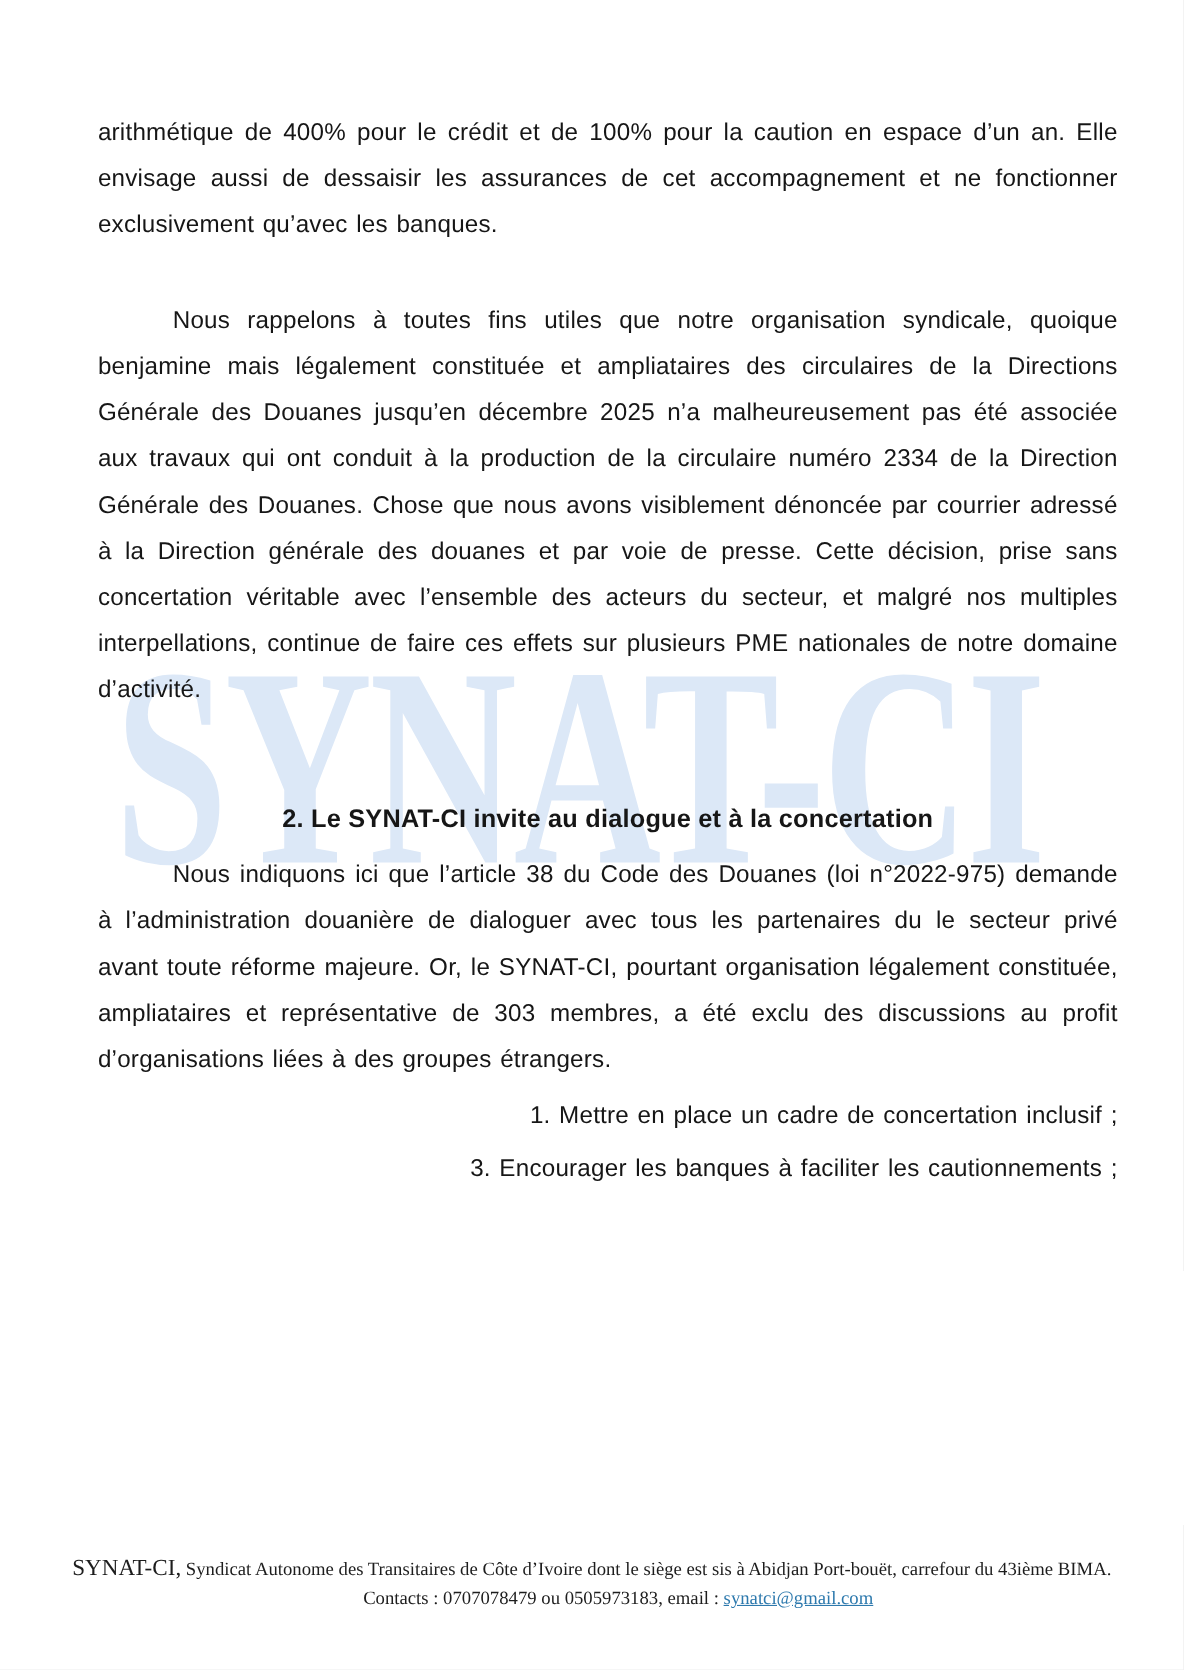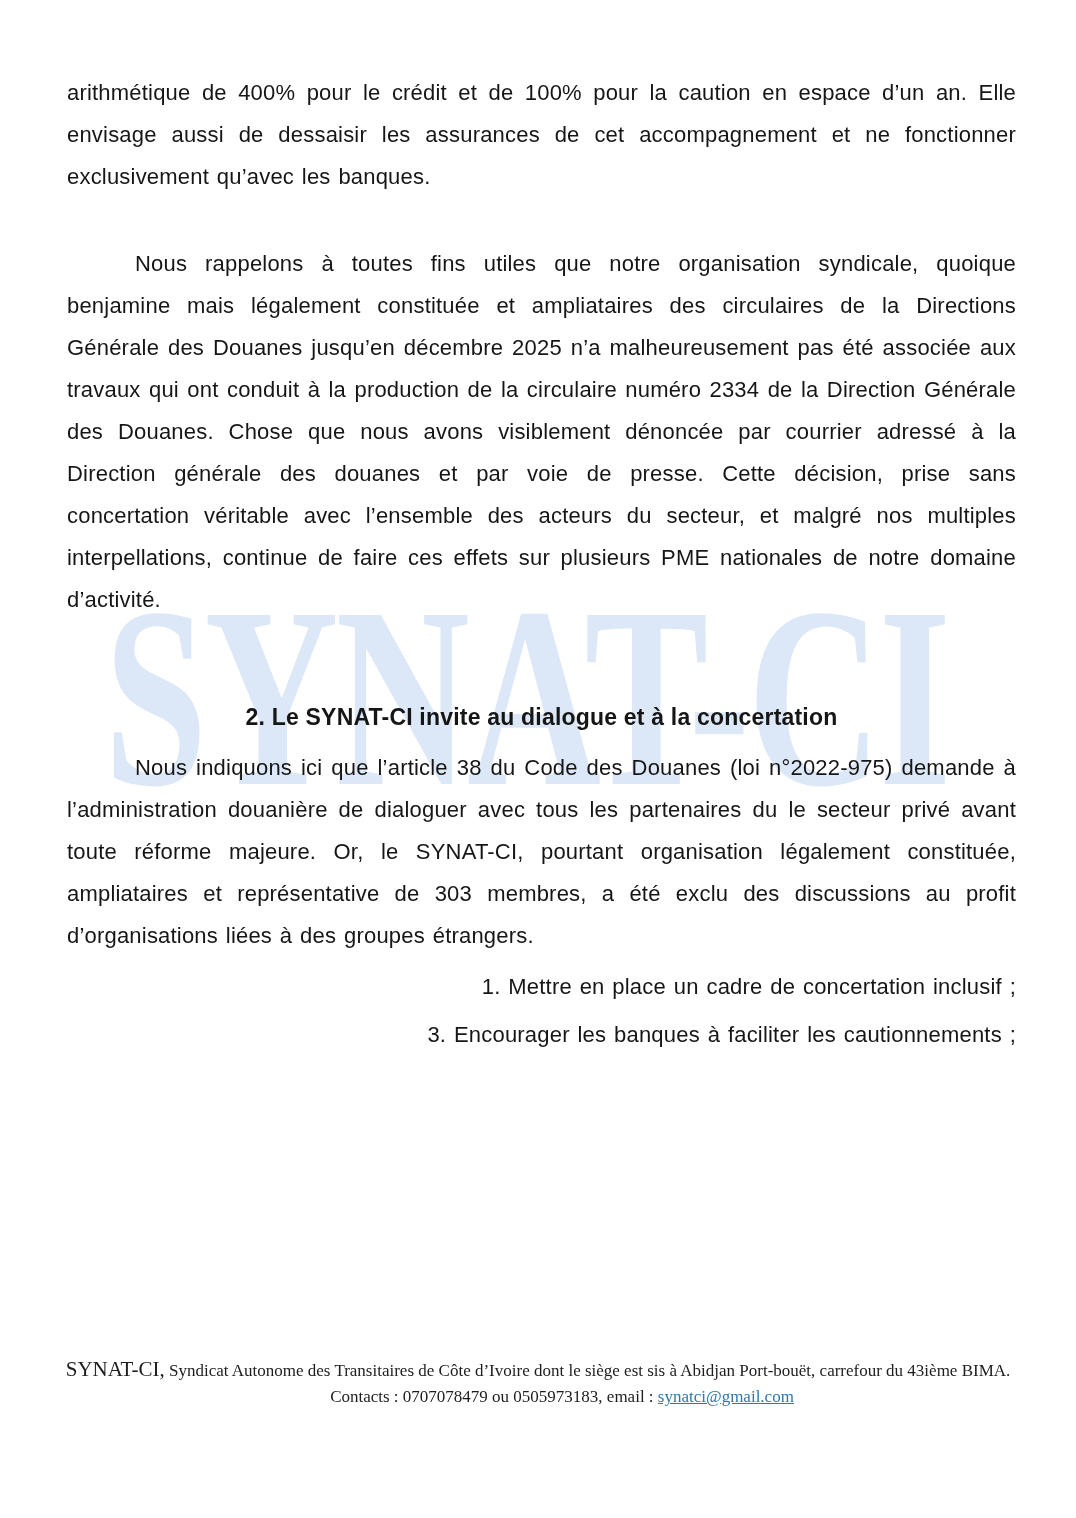--- a/index.html
+++ b/index.html
@@ -30,21 +30,22 @@
     color: #dce8f7;
     transform: scaleX(0.72);
     transform-origin: left top;
     white-space: nowrap;
     user-select: none;
     pointer-events: none;
   }
   .content {
     position: relative;
     z-index: 1;
-    padding: 72px 60px 0 67px;
+    padding: 72px 60px 0 89px;
+    margin-top: 27px;
   }
   .para {
     margin: 0;
     font-size: 22px;
     line-height: 42px;
     text-align: justify;
     letter-spacing: 0.2px;
     word-spacing: 1.5px;
   }
   .para.indent { text-indent: 68px; }
@@ -67,21 +68,21 @@
     word-spacing: 1.5px;
     text-align: right;
   }
   .list-item.first { margin-top: 10px; }
   .list-item.justify { margin-top: 6px; text-align: justify; }
   .list-item.last { margin-top: 8px; }
   .footer {
     position: absolute;
     left: 0;
     right: 0;
-    top: 1356px;
+    top: 1412px;
     z-index: 1;
     text-align: center;
     font-family: "Liberation Serif", serif;
     color: #1d1d1d;
   }
   .footer-line1 {
     font-size: 17px;
     line-height: 26px;
   }
   .footer-line1 .org {

